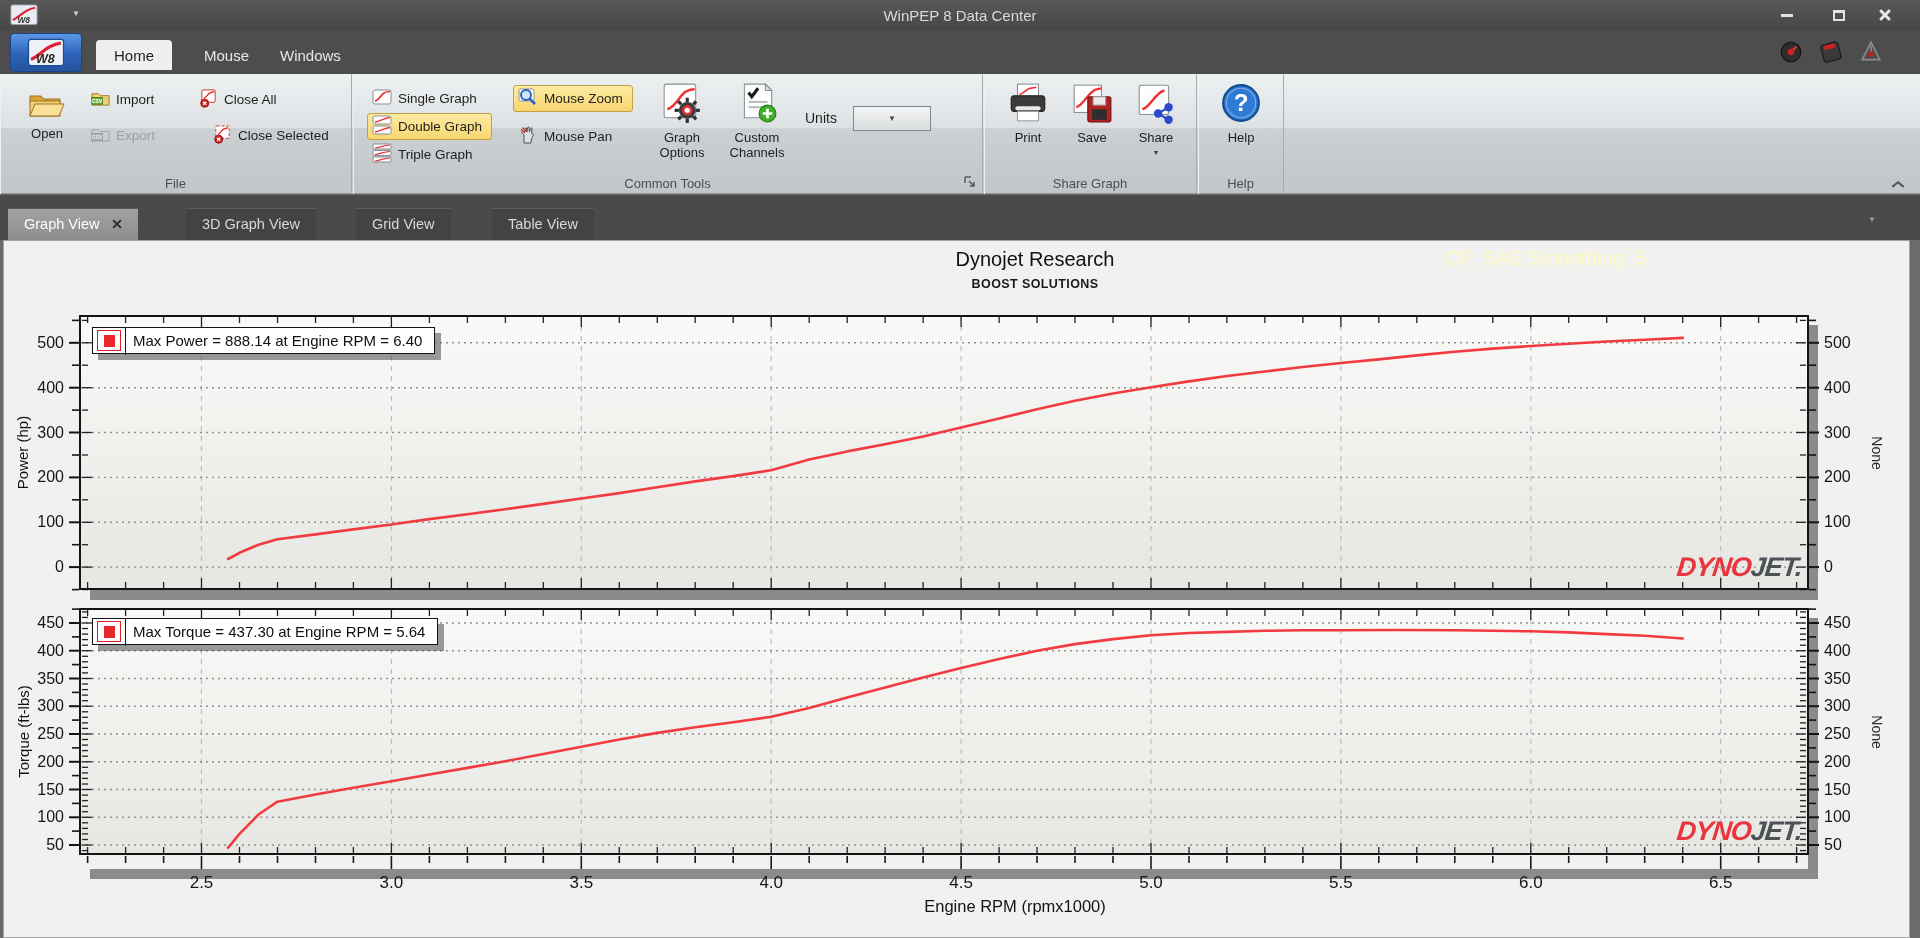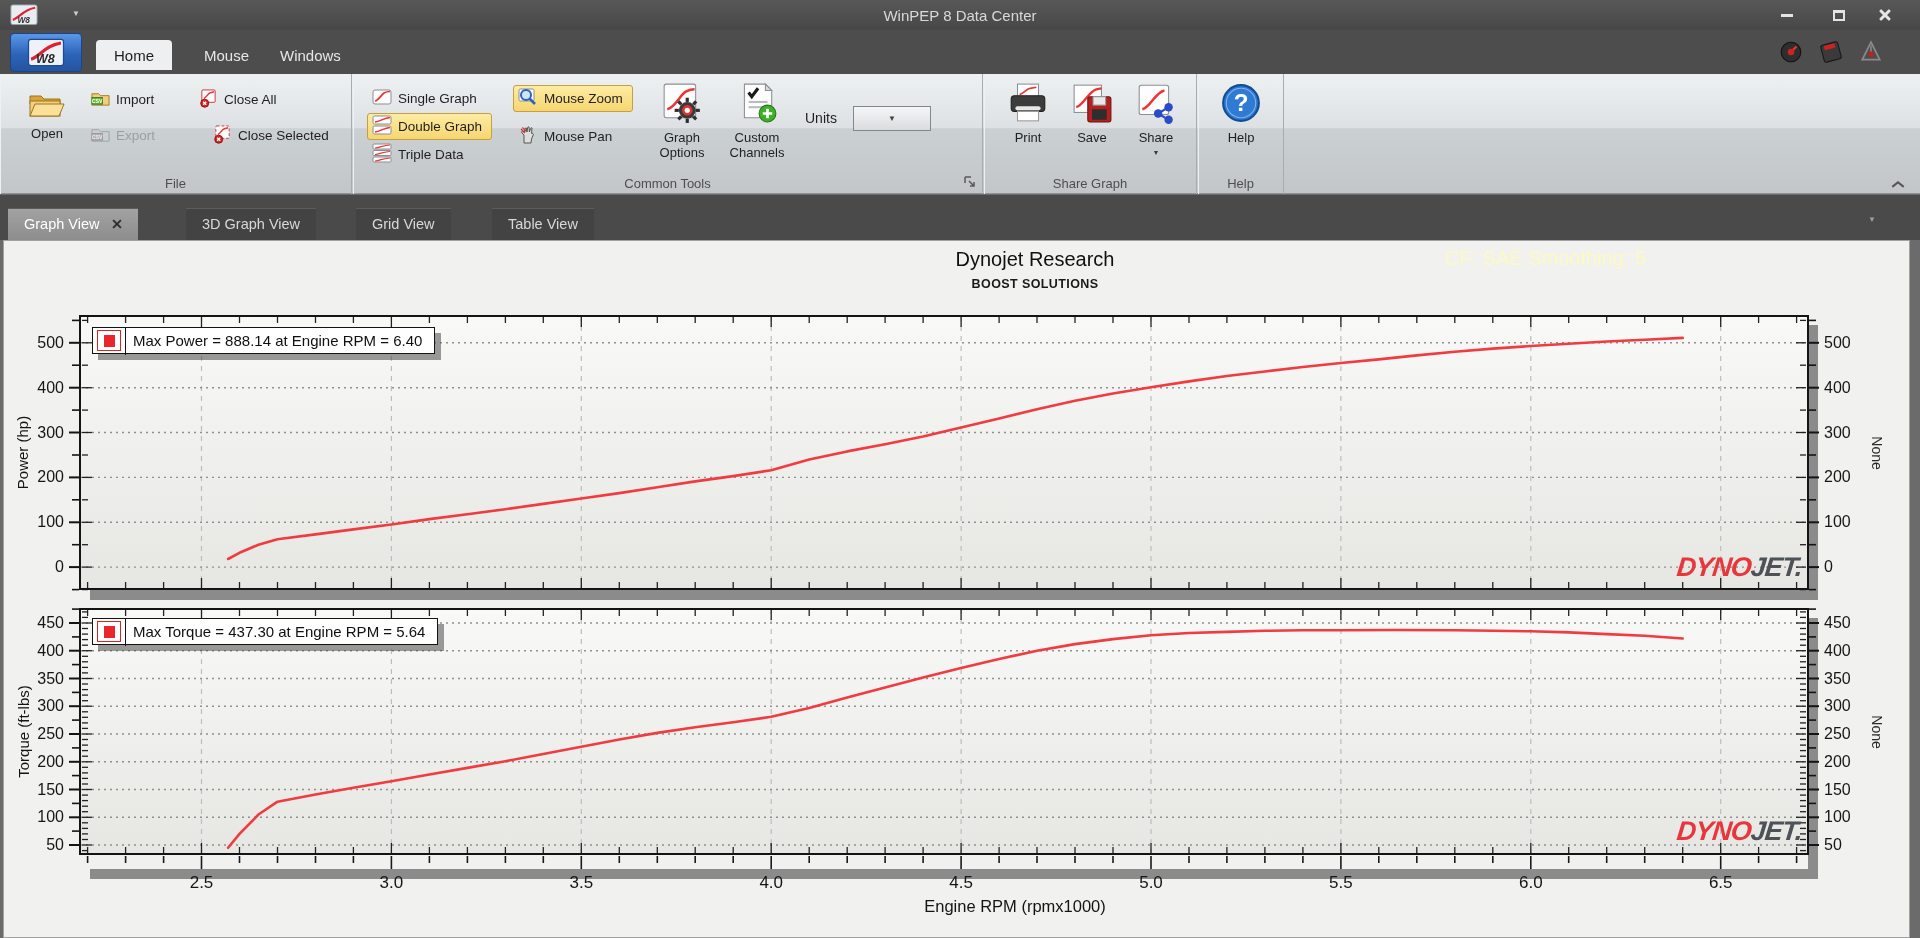--- a/index.html
+++ b/index.html
@@ -257,21 +257,21 @@
         <span>
           <svg width="20" height="20" viewBox="0 0 20 20">
               <rect x="1" y="1" width="18" height="5" rx="1" fill="#fdfdfd" stroke="#8a8f94"></rect>
               <path d="M3 5 C8 4.5 12 2 18 2" stroke="#e33" stroke-width="1.2" fill="none"></path>
               <rect x="1" y="7.5" width="18" height="5" rx="1" fill="#fdfdfd" stroke="#8a8f94"></rect>
               <path d="M3 11.5 C8 11 12 8.5 18 8.5" stroke="#e33" stroke-width="1.2" fill="none"></path>
               <rect x="1" y="14" width="18" height="5" rx="1" fill="#fdfdfd" stroke="#8a8f94"></rect>
               <path d="M3 18 C8 17.5 12 15 18 15" stroke="#e33" stroke-width="1.2" fill="none"></path>
             </svg>
         </span>
-        <span>Triple Data</span>
+        <span>Triple Graph</span>
       </div>
       <div class="sbtn sel" id="btn-mzoom">
         <span>
           <svg width="20" height="20" viewBox="0 0 20 20">
               <rect x="1" y="2" width="15" height="12" rx="1.5" fill="#fdfdfd" stroke="#8a8f94"></rect>
               <circle cx="8" cy="8" r="5" fill="#cfe4f7" stroke="#2b64b8" stroke-width="2"></circle>
               <line x1="11.5" y1="11.5" x2="17" y2="17" stroke="#2b64b8" stroke-width="2.6"></line>
             </svg>
         </span>
         <span>Mouse Zoom</span>

